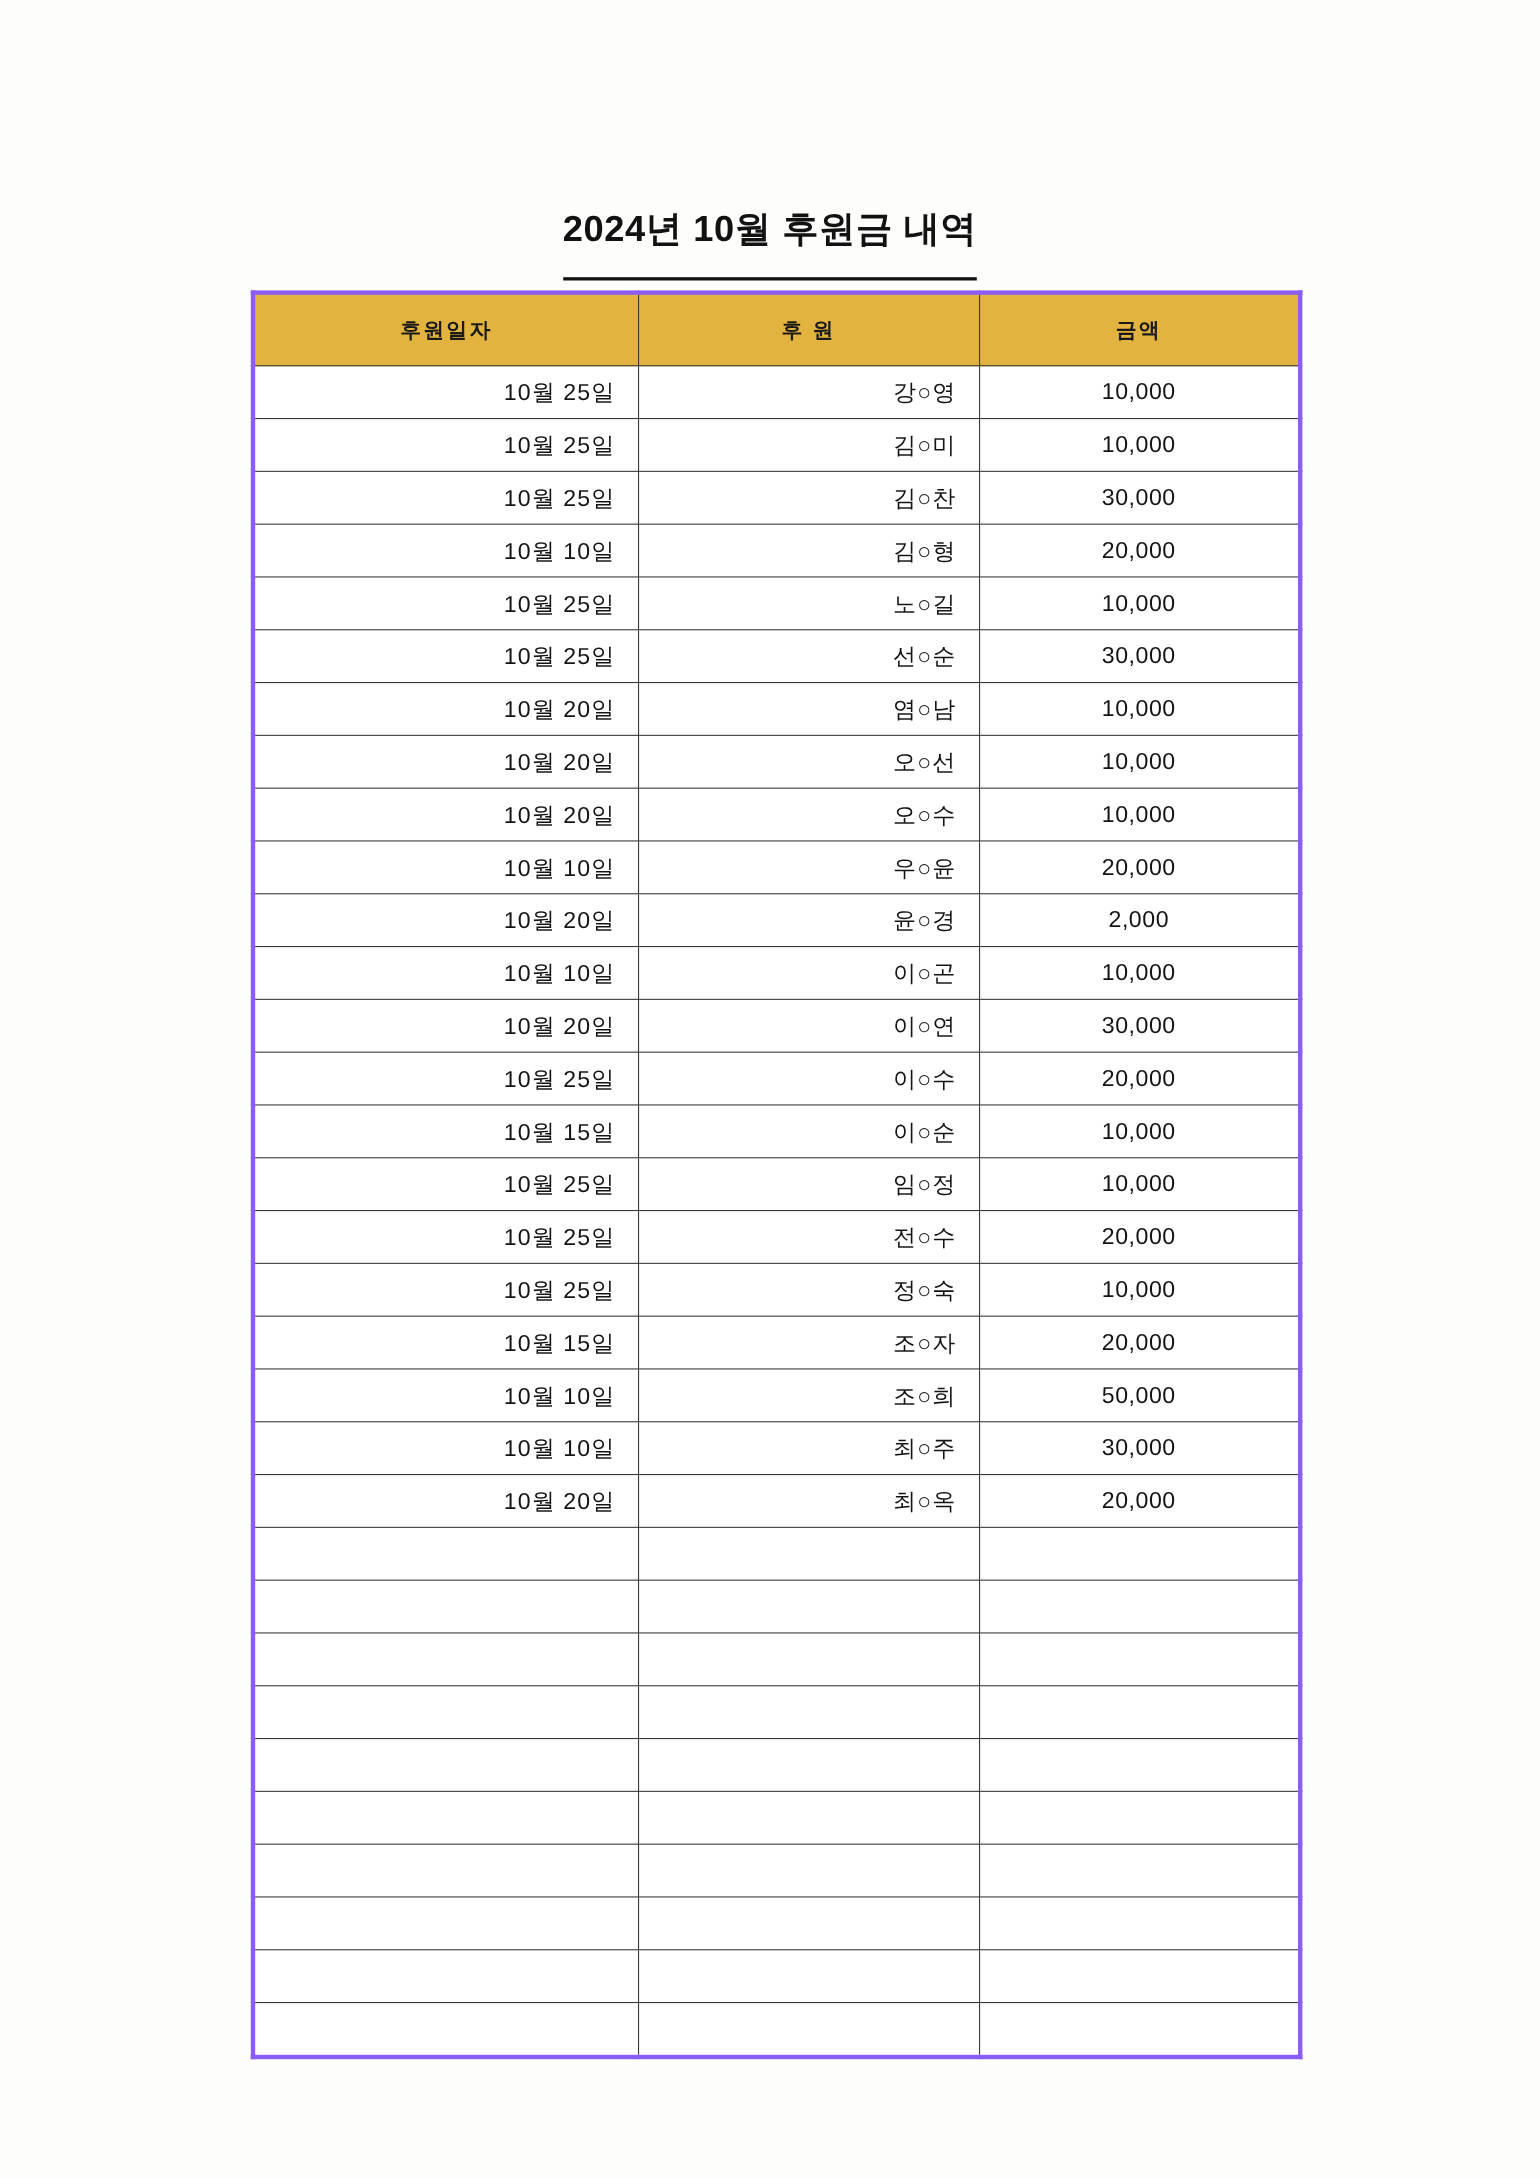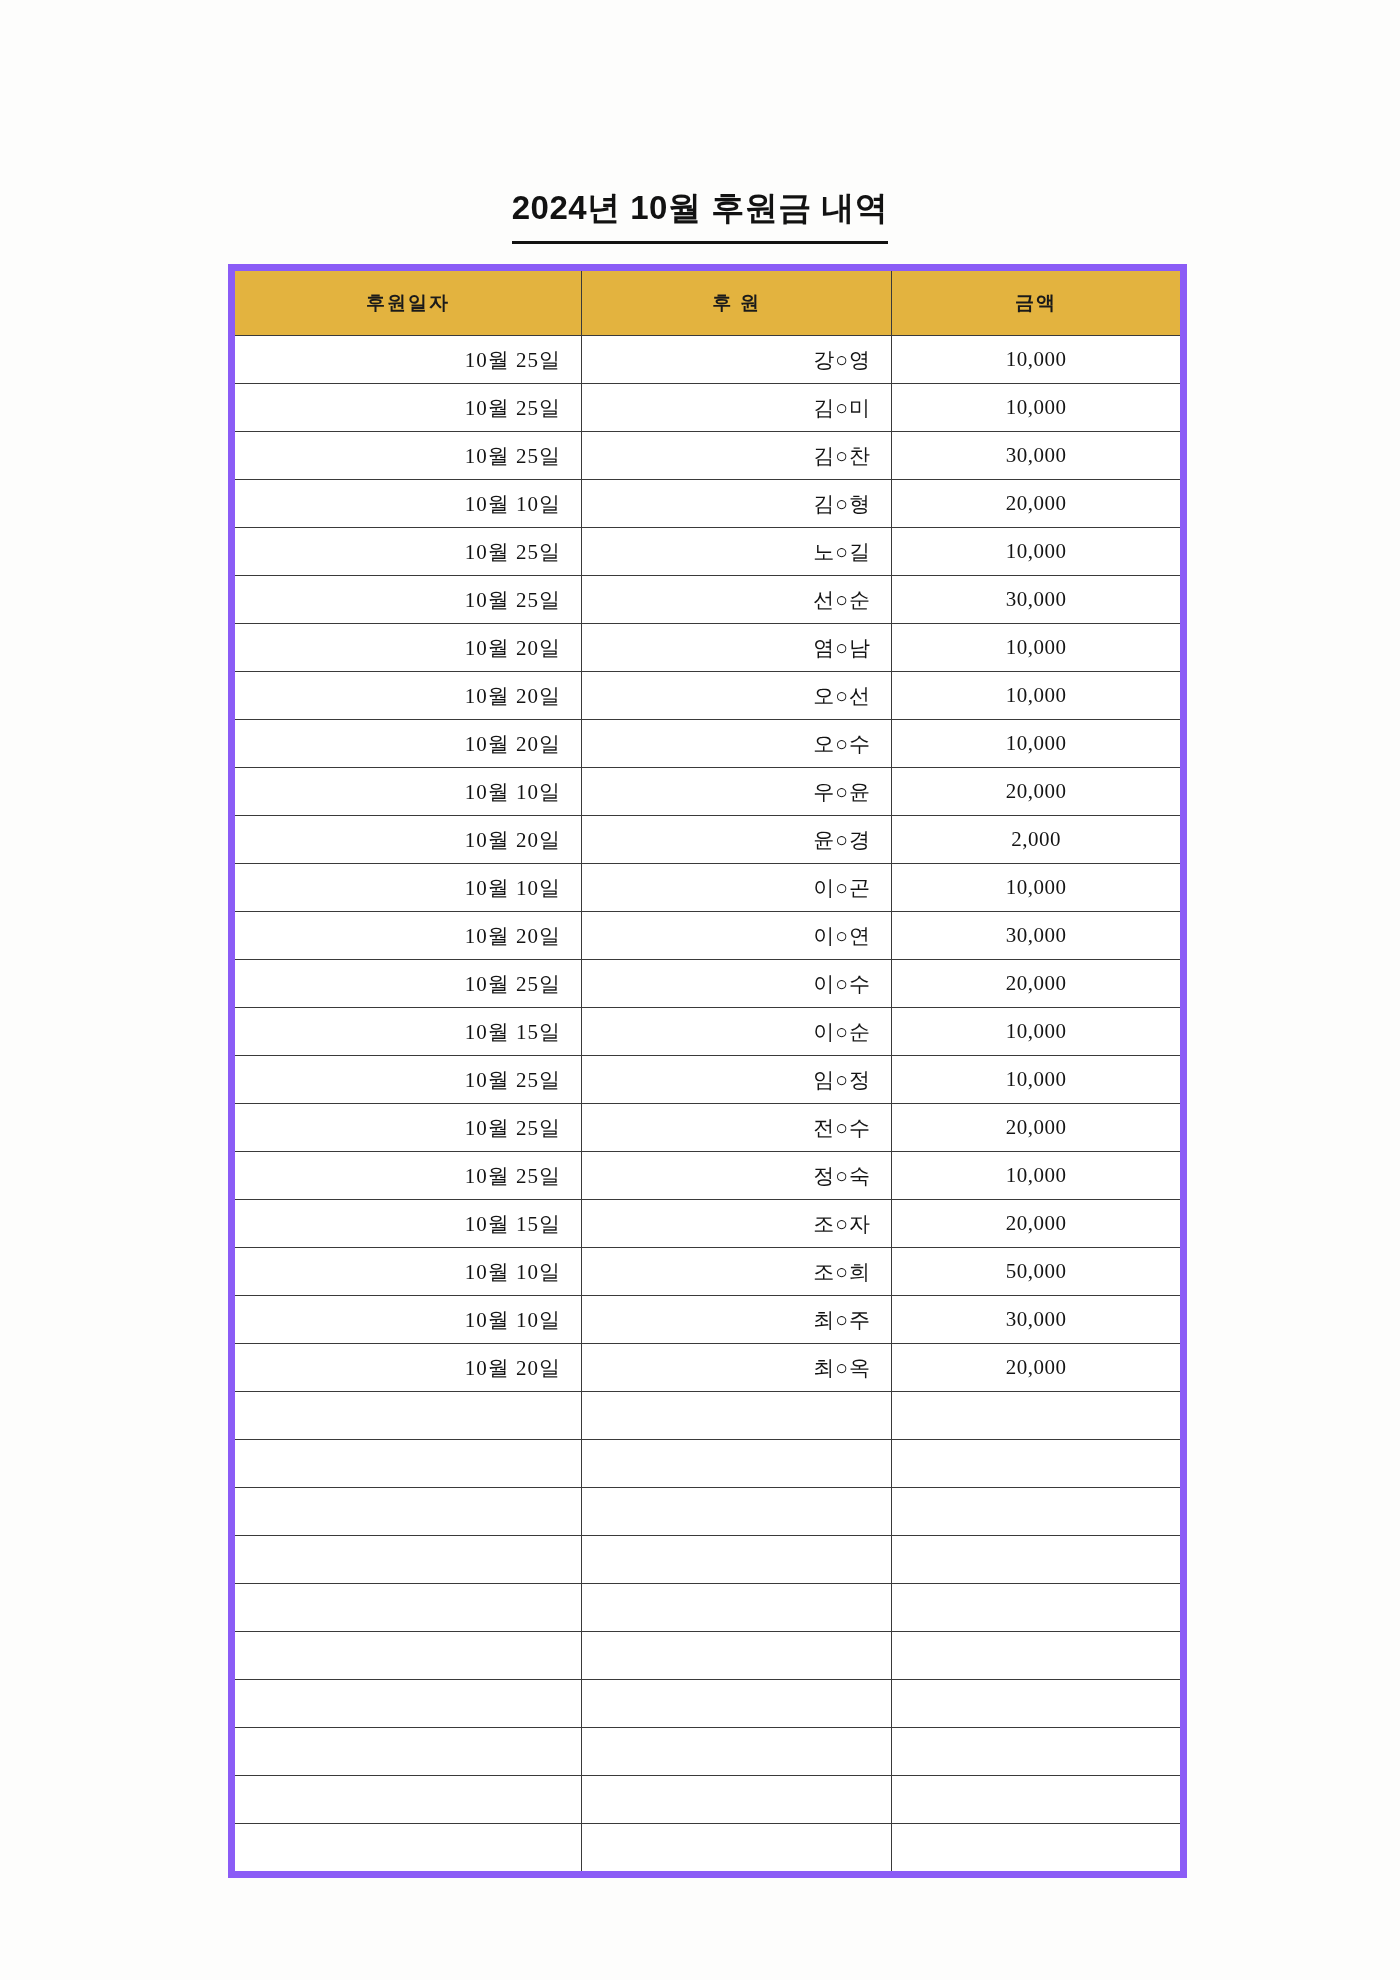--- a/index.html
+++ b/index.html
@@ -30,21 +30,21 @@
     width: 1400px;
     text-align: center;
     font-size: 33px;
     font-weight: 700;
     letter-spacing: 0.5px;
     color: #121212;
   }
   .page-title .title-text {
     display: inline-block;
     border-bottom: 3px solid #121212;
-    padding-bottom: 10px;
+    padding-bottom: 21px;
   }
 
   .table-wrap {
     position: absolute;
     left: 228px;
     top: 264px;
     width: 952px;
   }
 
   table.donation-table {
@@ -54,22 +54,21 @@
     background: #ffffff;
   }
 
   table.donation-table,
   table.donation-table td,
   table.donation-table th {
     border: 1px solid #3a3a3a;
   }
 
   table.donation-table {
-    border: 7px solid #8b5cf6;
-    font-family: Liberation Serif, serif;
+    border: 4px solid #8b5cf6;
   }
 
   col.col-date   { width: 350px; }
   col.col-donor  { width: 310px; }
   col.col-amount { width: 292px; }
 
   thead th {
     background: #e3b33f;
     height: 62px;
     font-size: 19px;

